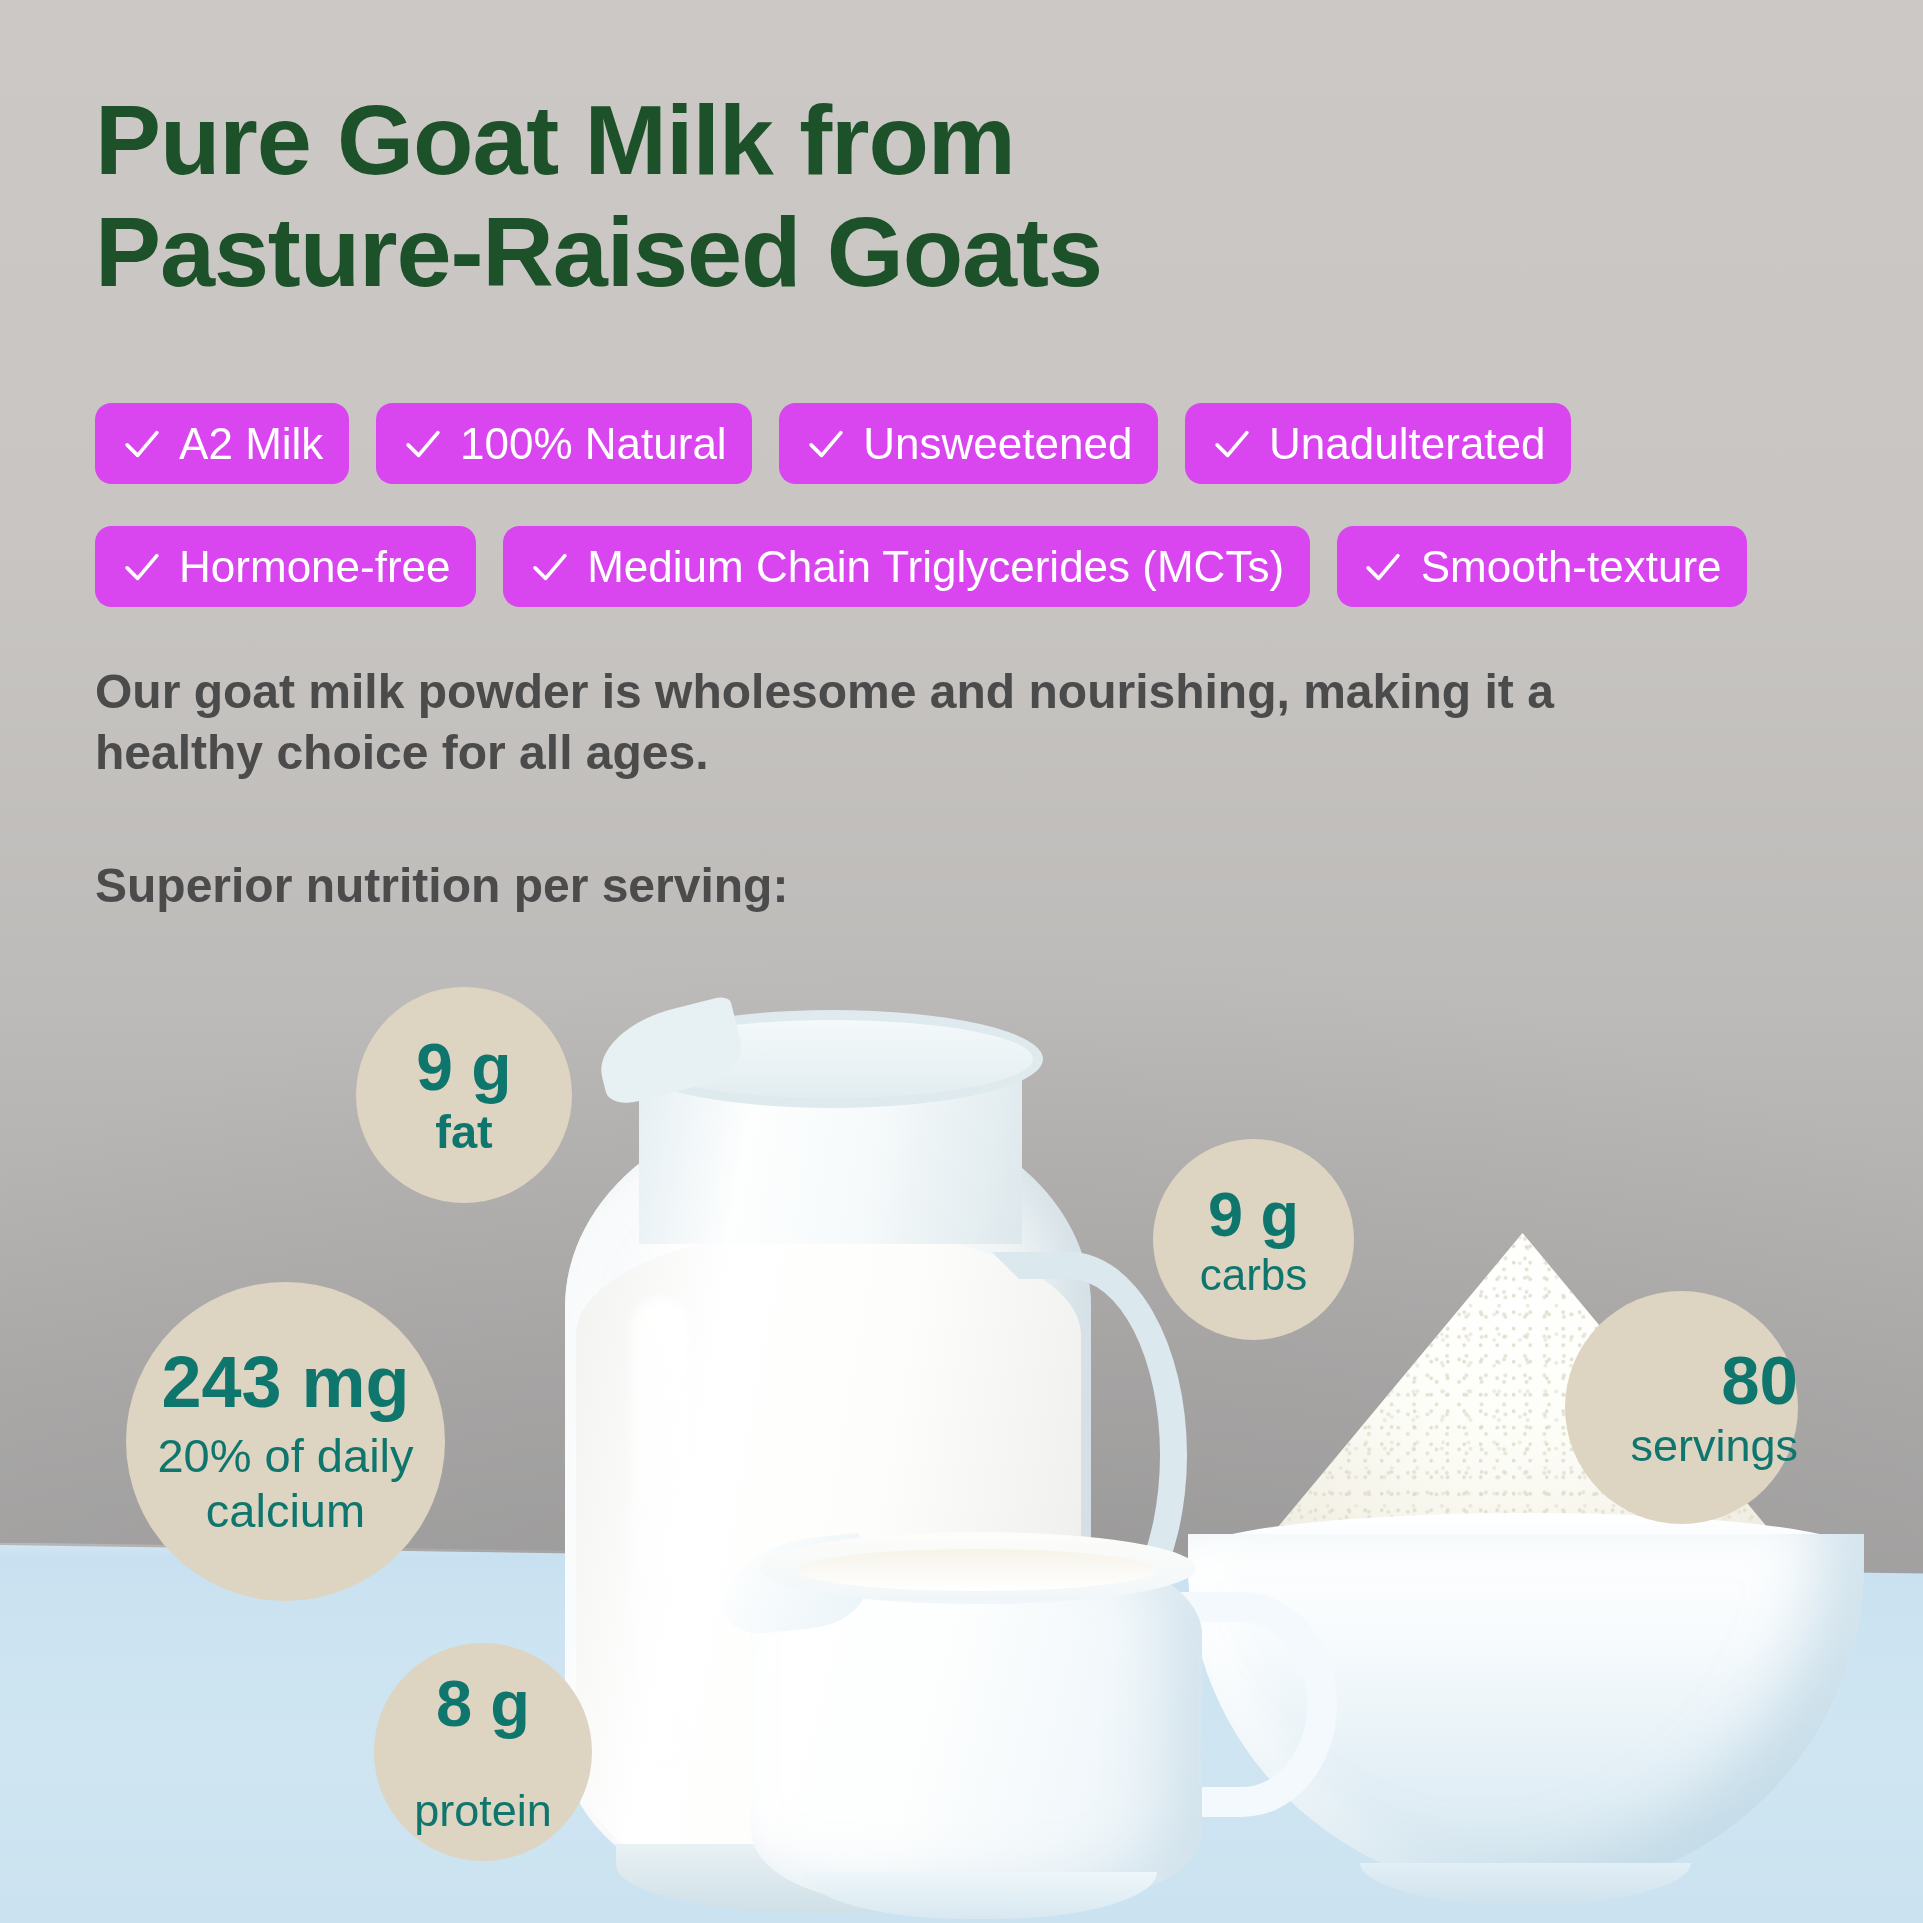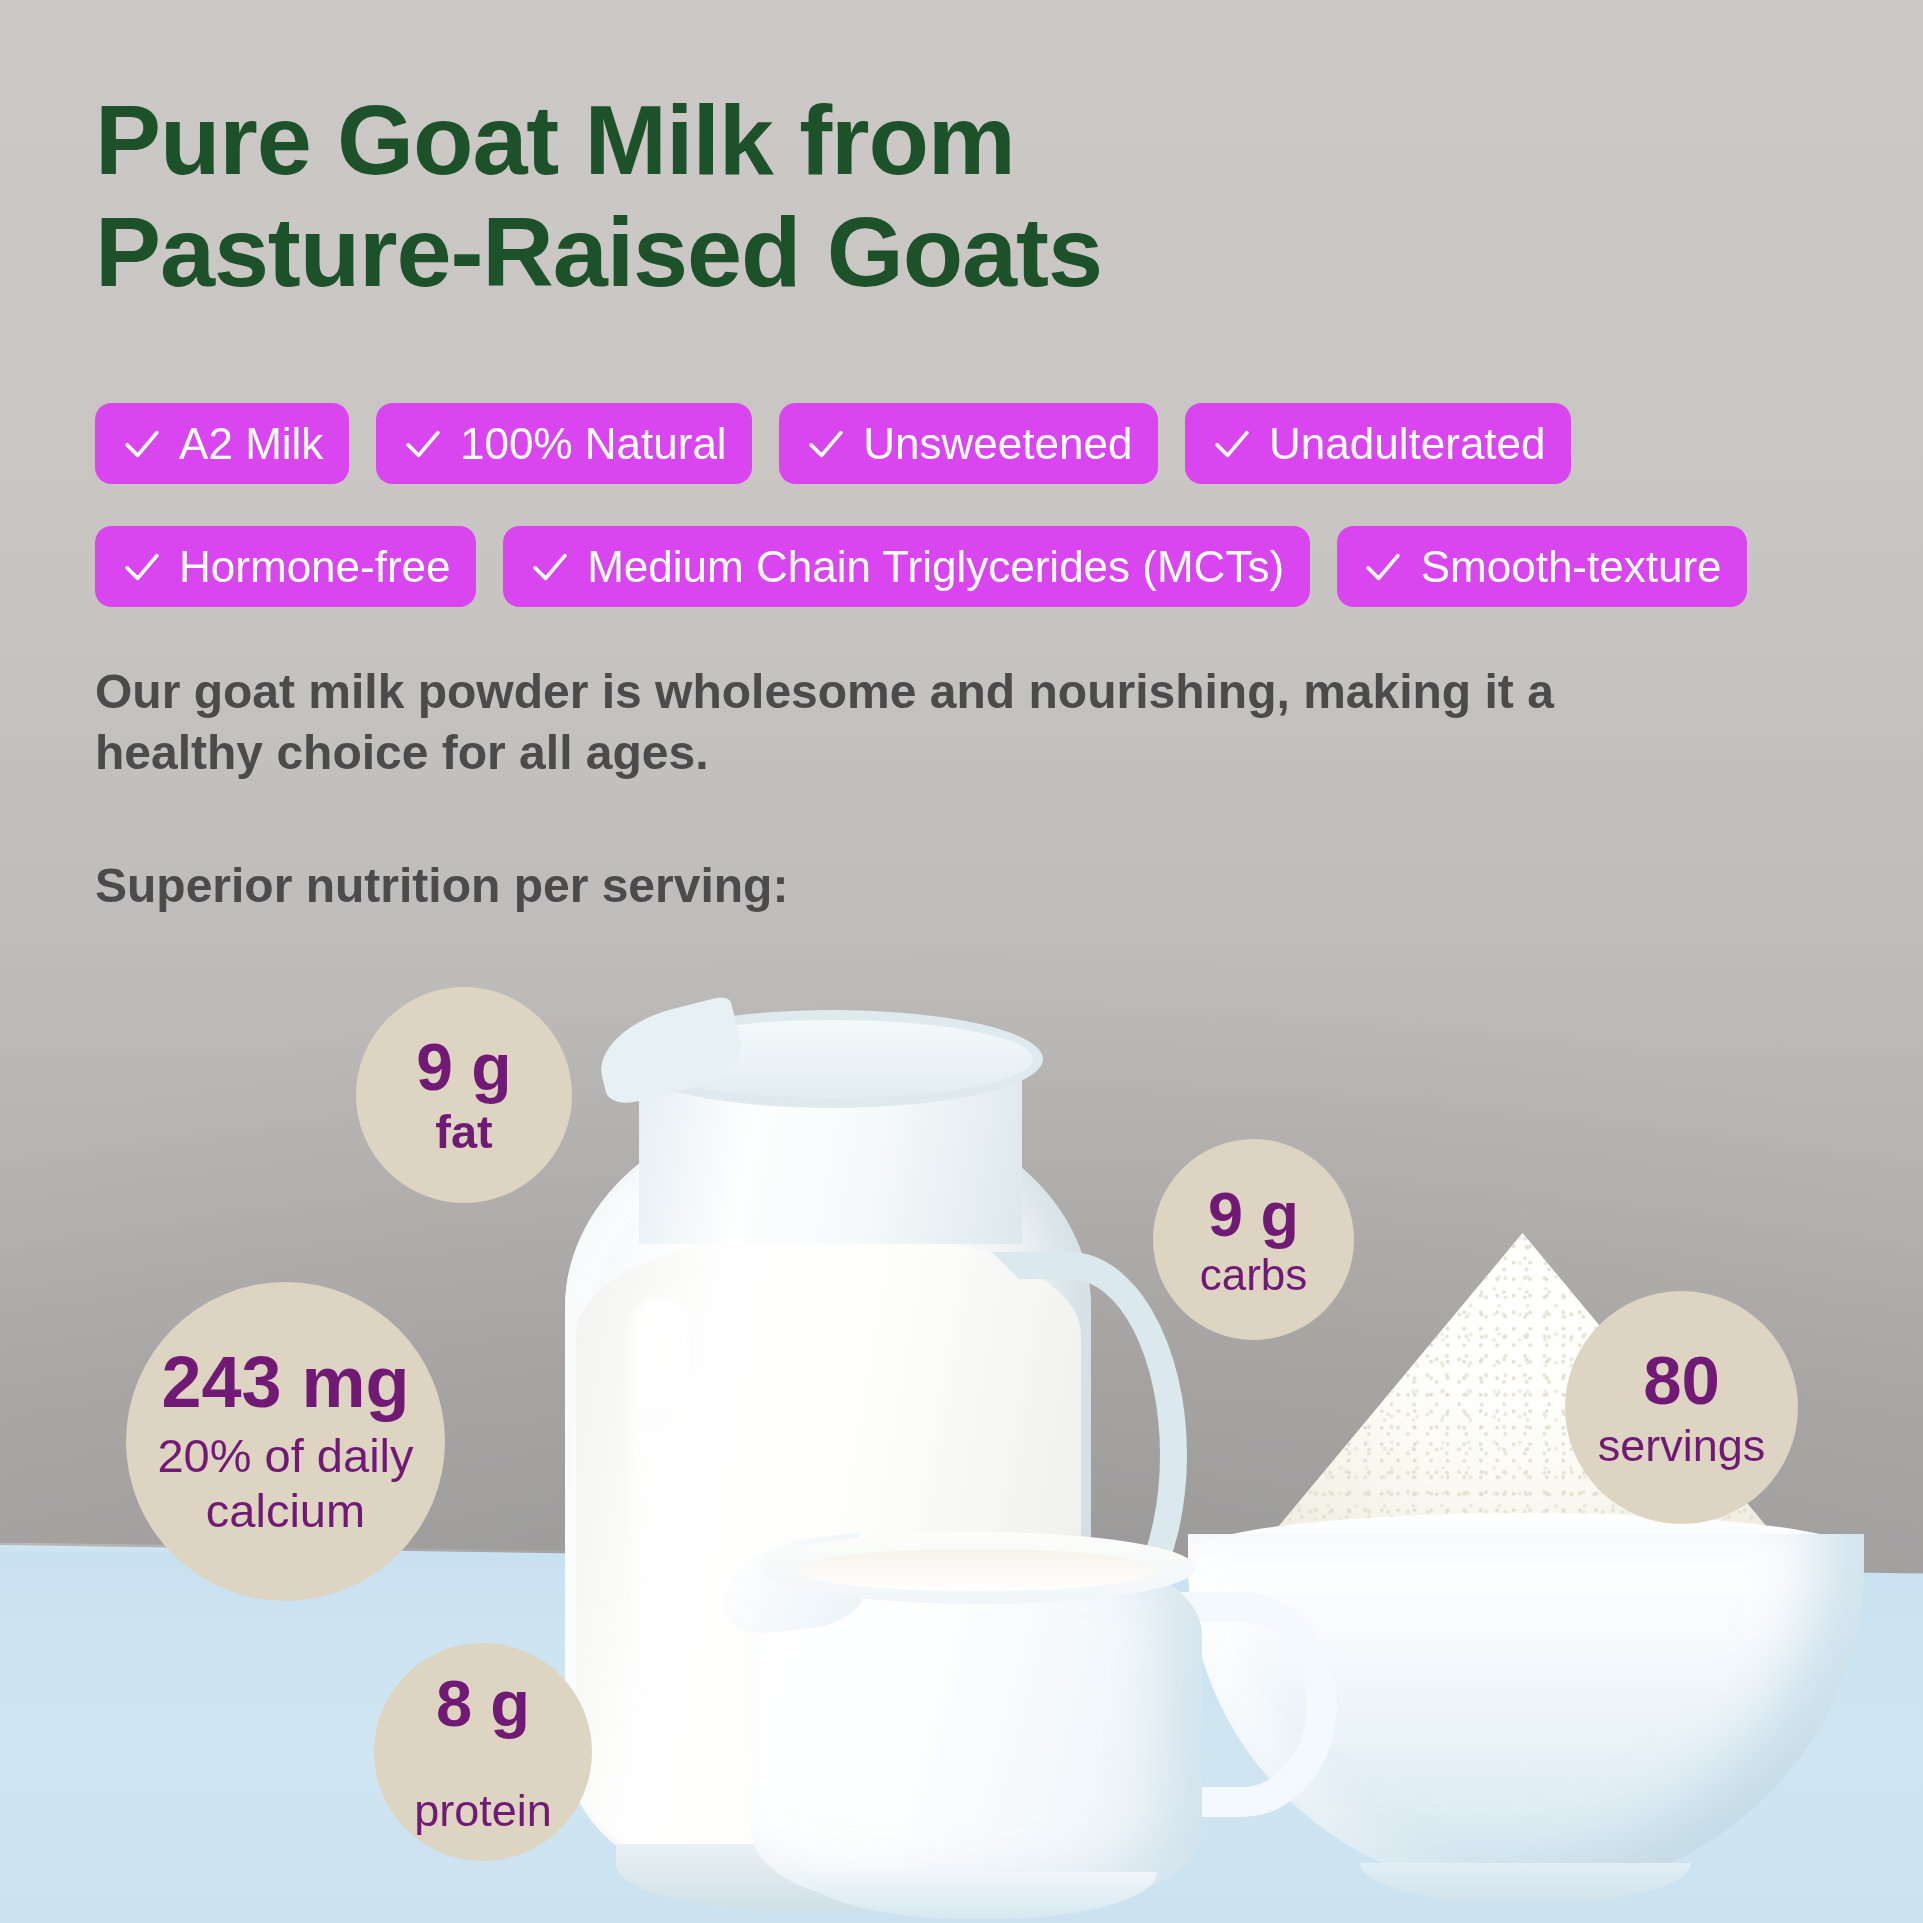--- a/index.html
+++ b/index.html
@@ -164,38 +164,38 @@
   }
   #creamer-base {
     position:absolute; left:83px; top:376px; width:353px; height:47px;
     background:linear-gradient(180deg,#eef6fa,#d8e8f1); border-radius:0 0 46% 46% / 0 0 100% 100%;
   }
 
   
   .bubble {
     position:absolute; background:#ded4c2; border-radius:50%;
     display:flex; flex-direction:column; align-items:center; justify-content:center;
-    color:#701a75; text-align:center; line-height:1.05;
+    color:#0f766e; text-align:center; line-height:1.05;
   }
   .bubble .bv { font-weight:bold; display:block; }
   .bubble .bl { font-weight:400; display:block; }
 
   #bubble-fat      { left:356px;  top:987px; width:216px; height:216px; }
   #bubble-fat .bv  { font-size:66px; }
   #bubble-fat .bl  { font-size:47px; margin-top:4.5px;font-weight:bold; }
 
   #bubble-carbs     { left:1153px; top:1139px; width:201px; height:201px; }
   #bubble-carbs .bv { font-size:63px; }
   #bubble-carbs .bl { font-size:44px; margin-top:4.5px; }
 
   #bubble-calcium     { left:126px;  top:1282px; width:319px; height:319px; }
   #bubble-calcium .bv { font-size:72px; }
   #bubble-calcium .bl { font-size:47px; margin-top:7.5px; line-height:1.18; }
 
-  #bubble-servings     { left:1565px; top:1291px; width:233px; height:233px; }
+  #bubble-servings     { left:1565px; top:1291px; width:233px; height:233px;align-items:flex-end; }
   #bubble-servings .bv { font-size:69px; }
   #bubble-servings .bl { font-size:45px; margin-top:4.5px; }
 
   #bubble-protein     { left:374px;  top:1643px; width:218px; height:218px;gap:44px; }
   #bubble-protein .bv { font-size:65px; }
   #bubble-protein .bl { font-size:45px; margin-top:4.5px; }
 </style>
 </head>
 <body>
 

